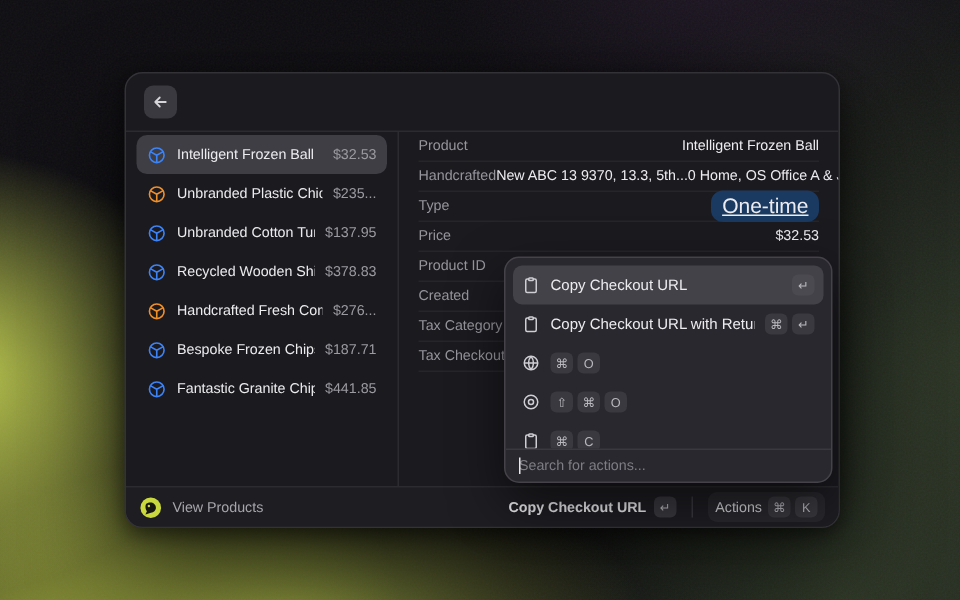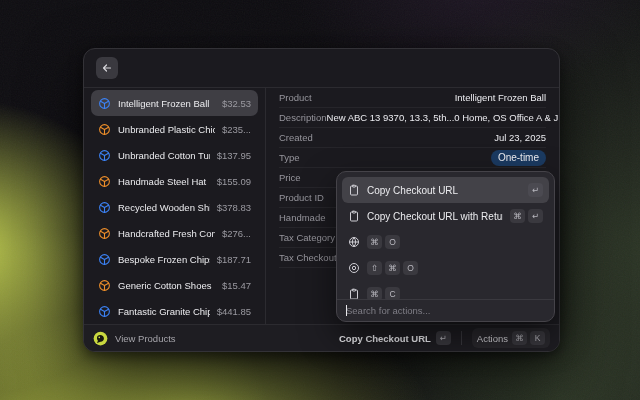--- a/index.html
+++ b/index.html
@@ -56,21 +56,21 @@
   
   .detail-pane { flex:1; padding:0 13px; overflow:hidden; }
   .detail-row {
     height:20px; display:flex; align-items:center; justify-content:space-between;
     border-bottom:1px solid rgba(255,255,255,0.05);
   }
   .detail-row .d-label { color:#96959c; }
   .detail-row .d-value { color:#ececf0; text-align:right; white-space:nowrap; }
   .badge {
     background:#1b3a61; color:#4da3ff; border-radius:8px;
-    padding:2px 7px 3px; font-size:10px;
+    padding:2px 7px 3px; font-size:14px;text-decoration:underline;
   }
 
   
   .status-bar {
     height:27px; flex:0 0 27px; border-top:1px solid #2c2b30; background:#1e1d22;
     display:flex; align-items:center; padding:0 9px; gap:7px;
   }
   .logo { width:15px; height:15px; }
   .logo svg { width:15px; height:15px; display:block; }
   .ext-name { color:#a6a5ab; }
@@ -168,30 +168,20 @@
             <span class="p-icon" style="color: rgb(60, 131, 247);">
               <svg viewBox="0 0 24 24" fill="none" stroke="currentColor" stroke-width="2" stroke-linecap="round">
                 <circle cx="12" cy="12" r="9"></circle>
                 <path d="M12 12v8.6M12 12L4.6 7.8M12 12l7.4-4.2"></path>
               </svg>
             </span>
             <span class="p-name">Unbranded Cotton Tuna</span>
             <span class="p-price">$137.95</span>
           </div>
           <div class="list-row">
-            <span class="p-icon" style="color: rgb(239, 143, 42);">
-              <svg viewBox="0 0 24 24" fill="none" stroke="currentColor" stroke-width="2" stroke-linecap="round">
-                <circle cx="12" cy="12" r="9"></circle>
-                <path d="M12 12v8.6M12 12L4.6 7.8M12 12l7.4-4.2"></path>
-              </svg>
-            </span>
-            <span class="p-name">Handmade Steel Hat</span>
-            <span class="p-price">$155.09</span>
-          </div>
-          <div class="list-row">
             <span class="p-icon" style="color: rgb(60, 131, 247);">
               <svg viewBox="0 0 24 24" fill="none" stroke="currentColor" stroke-width="2" stroke-linecap="round">
                 <circle cx="12" cy="12" r="9"></circle>
                 <path d="M12 12v8.6M12 12L4.6 7.8M12 12l7.4-4.2"></path>
               </svg>
             </span>
             <span class="p-name">Recycled Wooden Shirt</span>
             <span class="p-price">$378.83</span>
           </div>
           <div class="list-row">
@@ -208,67 +198,53 @@
             <span class="p-icon" style="color: rgb(60, 131, 247);">
               <svg viewBox="0 0 24 24" fill="none" stroke="currentColor" stroke-width="2" stroke-linecap="round">
                 <circle cx="12" cy="12" r="9"></circle>
                 <path d="M12 12v8.6M12 12L4.6 7.8M12 12l7.4-4.2"></path>
               </svg>
             </span>
             <span class="p-name">Bespoke Frozen Chips</span>
             <span class="p-price">$187.71</span>
           </div>
           <div class="list-row">
-            <span class="p-icon" style="color: rgb(239, 143, 42);">
-              <svg viewBox="0 0 24 24" fill="none" stroke="currentColor" stroke-width="2" stroke-linecap="round">
-                <circle cx="12" cy="12" r="9"></circle>
-                <path d="M12 12v8.6M12 12L4.6 7.8M12 12l7.4-4.2"></path>
-              </svg>
-            </span>
-            <span class="p-name">Generic Cotton Shoes</span>
-            <span class="p-price">$15.47</span>
-          </div>
-          <div class="list-row">
             <span class="p-icon" style="color: rgb(60, 131, 247);">
               <svg viewBox="0 0 24 24" fill="none" stroke="currentColor" stroke-width="2" stroke-linecap="round">
                 <circle cx="12" cy="12" r="9"></circle>
                 <path d="M12 12v8.6M12 12L4.6 7.8M12 12l7.4-4.2"></path>
               </svg>
             </span>
             <span class="p-name">Fantastic Granite Chips</span>
             <span class="p-price">$441.85</span>
           </div>
         </div>
       <div class="detail-pane" id="detail-rows">
           <div class="detail-row">
             <span class="d-label">Product</span>
             <span class="d-value">Intelligent Frozen Ball</span>
           </div>
           <div class="detail-row">
-            <span class="d-label">Description</span>
+            <span class="d-label">Handcrafted</span>
             <span class="d-value">New ABC 13 9370, 13.3, 5th...0 Home, OS Office A &amp; J 2016</span>
-          </div>
-          <div class="detail-row">
-            <span class="d-label">Created</span>
-            <span class="d-value">Jul 23, 2025</span>
           </div>
           <div class="detail-row">
             <span class="d-label">Type</span>
             <span class="d-value badge">One-time</span>
           </div>
           <div class="detail-row">
             <span class="d-label">Price</span>
             <span class="d-value">$32.53</span>
           </div>
           <div class="detail-row">
             <span class="d-label">Product ID</span>
             <span class="d-value"></span>
           </div>
           <div class="detail-row">
-            <span class="d-label">Handmade</span>
+            <span class="d-label">Created</span>
             <span class="d-value"></span>
           </div>
           <div class="detail-row">
             <span class="d-label">Tax Category</span>
             <span class="d-value"></span>
           </div>
           <div class="detail-row">
             <span class="d-label">Tax Checkout</span>
             <span class="d-value"></span>
           </div>

